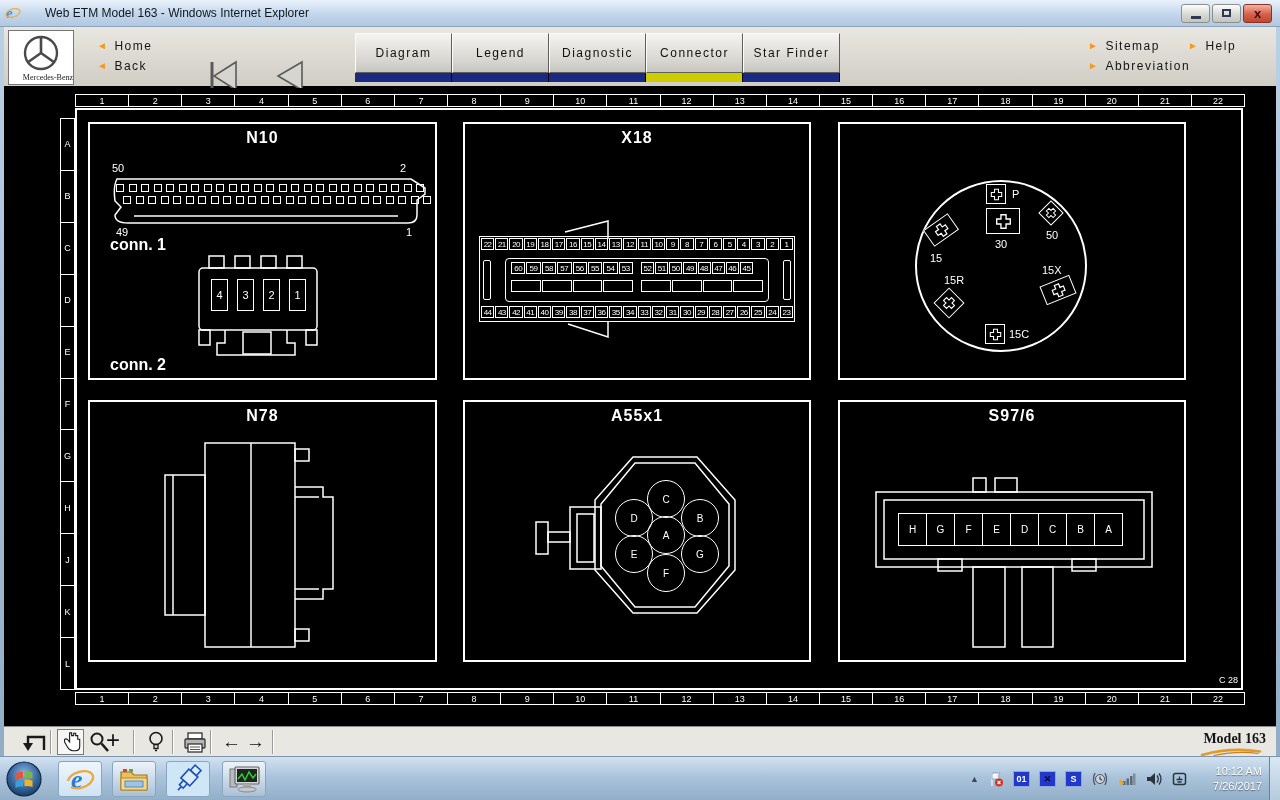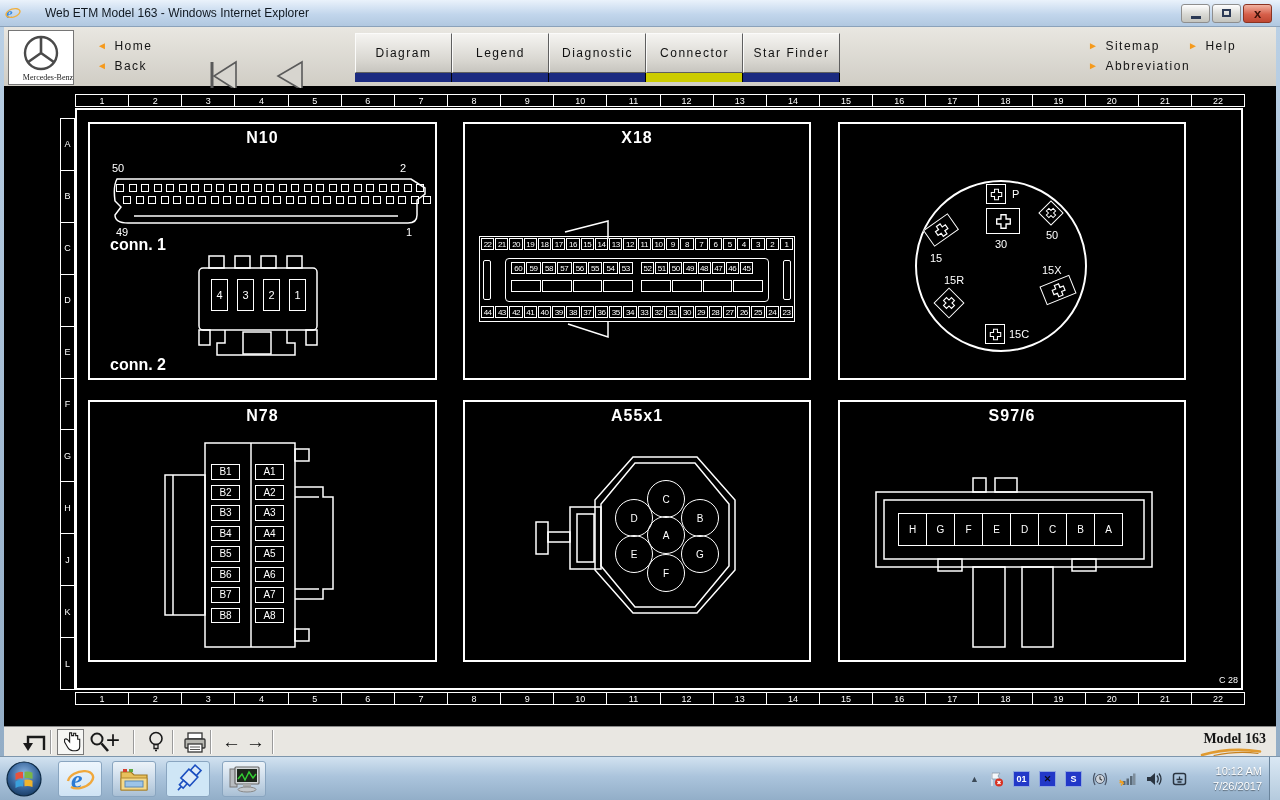--- a/index.html
+++ b/index.html
@@ -513,42 +513,20 @@
       <svg class="outline" style="left:43px; top:33px;" width="260" height="220" viewBox="0 0 260 220">
         <rect x="72" y="8" width="90" height="204"></rect>
         <line x1="118" y1="8" x2="118" y2="212"></line>
         <rect x="162" y="14" width="14" height="12"></rect>
         <rect x="162" y="194" width="14" height="12"></rect>
         <rect x="32" y="40" width="40" height="140"></rect>
         <line x1="40" y1="40" x2="40" y2="180"></line>
         <path d="M162 52 h28 v10 h10 v92 h-10 v10 h-28"></path>
         <path d="M162 62 h24 M162 154 h24" stroke-width="1"></path>
       </svg>
-      <div class="ncol" style="left:121px; top:62px;">
-
-      <div>B1</div>
-          <div>B2</div>
-          <div>B3</div>
-          <div>B4</div>
-          <div>B5</div>
-          <div>B6</div>
-          <div>B7</div>
-          <div>B8</div>
-        </div>
-      <div class="ncol" style="left:165px; top:62px;">
-
-      <div>A1</div>
-          <div>A2</div>
-          <div>A3</div>
-          <div>A4</div>
-          <div>A5</div>
-          <div>A6</div>
-          <div>A7</div>
-          <div>A8</div>
-        </div>
     </div>
 
     <div class="panel" style="left:463px; top:312px; width:348px; height:262px;">
       <div class="ptitle">A55x1</div>
       <svg class="outline" style="left:58px; top:45px;" width="225" height="178" viewBox="0 0 225 178">
         <polygon points="110,10 174,10 212,53 212,123 174,166 110,166 72,123 72,53"></polygon>
         <polygon points="112,16 172,16 206,57 206,119 172,160 112,160 78,119 78,57"></polygon>
         <rect x="13" y="75" width="12" height="32"></rect>
         <rect x="25" y="85" width="22" height="10"></rect>
         <rect x="47" y="60" width="31" height="62"></rect>

